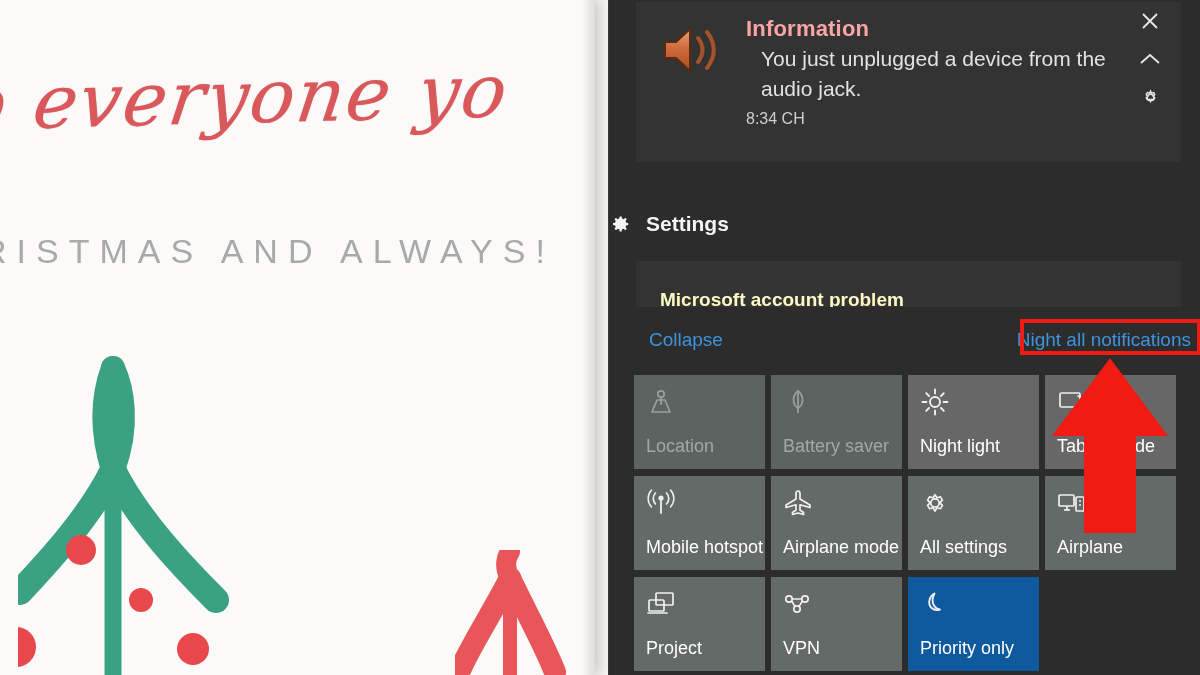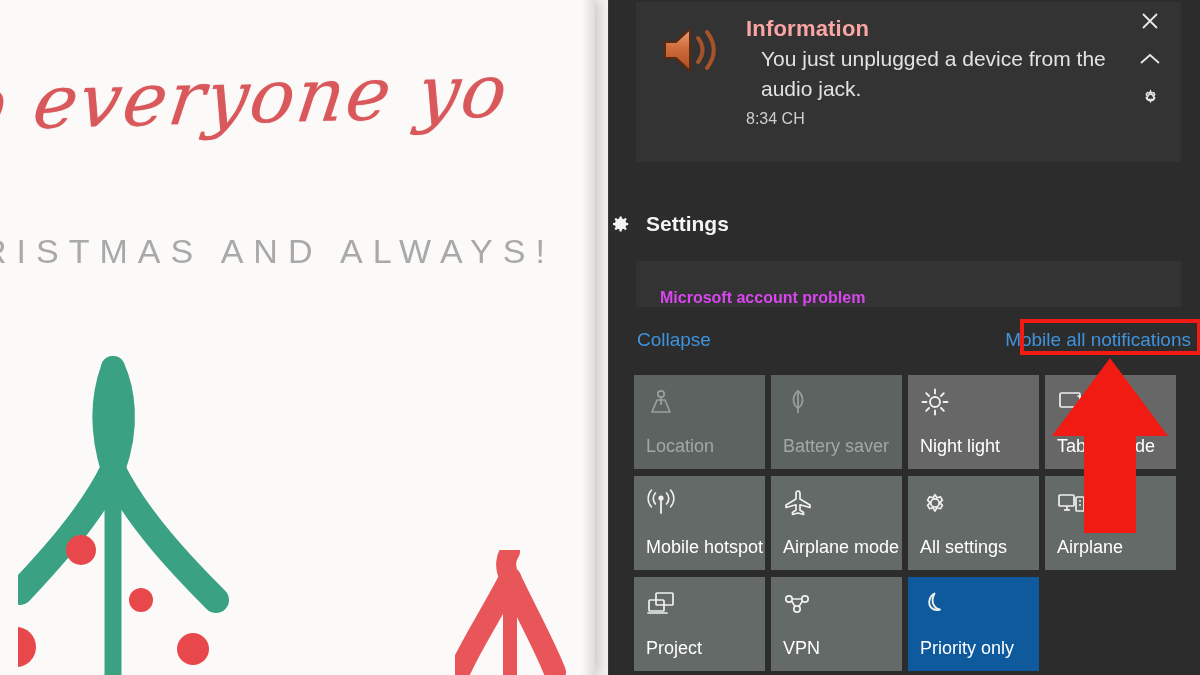--- a/index.html
+++ b/index.html
@@ -120,34 +120,35 @@
   
   .msaccount-card {
     position: absolute;
     left: 27px; top: 261px;
     width: 545px; height: 46px;
     background: #333333;
     overflow: hidden;
   }
   .msaccount-title {
     position: absolute; left: 24px; top: 28px;
-    font-size: 16px; font-weight: bold; color: #d946ef;
+    font-size: 19px; font-weight: bold; color: #fef9c3;
     white-space: nowrap;
   }
 
   
   .links-row {
     position: absolute; left: 0; top: 325px;
     width: 592px; height: 34px;
   }
   .link {
     position: absolute;
     font-size: 19px;
     color: #3f93dd;
     white-space: nowrap;
+    margin-left: 12px;
   }
   .link.collapse { left: 28px; top: 4px; }
   .link.clearall { right: 10px; top: 4px; }
   .highlight-box {
     position: absolute;
     right: 0px; top: -6px;
     width: 181px; height: 36px;
     border: 4px solid #f21b13;
   }
 
@@ -278,21 +279,21 @@
       </svg>
       <span class="settings-label">Settings</span>
     </div>
 
     <div class="msaccount-card">
       <div class="msaccount-title">Microsoft account problem</div>
     </div>
 
     <div class="links-row">
       <span class="link collapse">Collapse</span>
-      <span class="link clearall">Mobile all notifications</span>
+      <span class="link clearall">Night all notifications</span>
       <div class="highlight-box"></div>
     </div>
 
     <div class="tiles">
 
       <div class="tile dim">
         <svg class="tile-icon" viewBox="0 0 30 30">
           <circle cx="15" cy="7" r="3.2" fill="none" stroke="currentColor" stroke-width="1.7"></circle>
           <path d="M15 10.5 L15 18" stroke="currentColor" stroke-width="1.7" fill="none"></path>
           <path d="M6 25 L11 13 H19 L24 25 Z" fill="none" stroke="currentColor" stroke-width="1.7" stroke-linejoin="round"></path>

